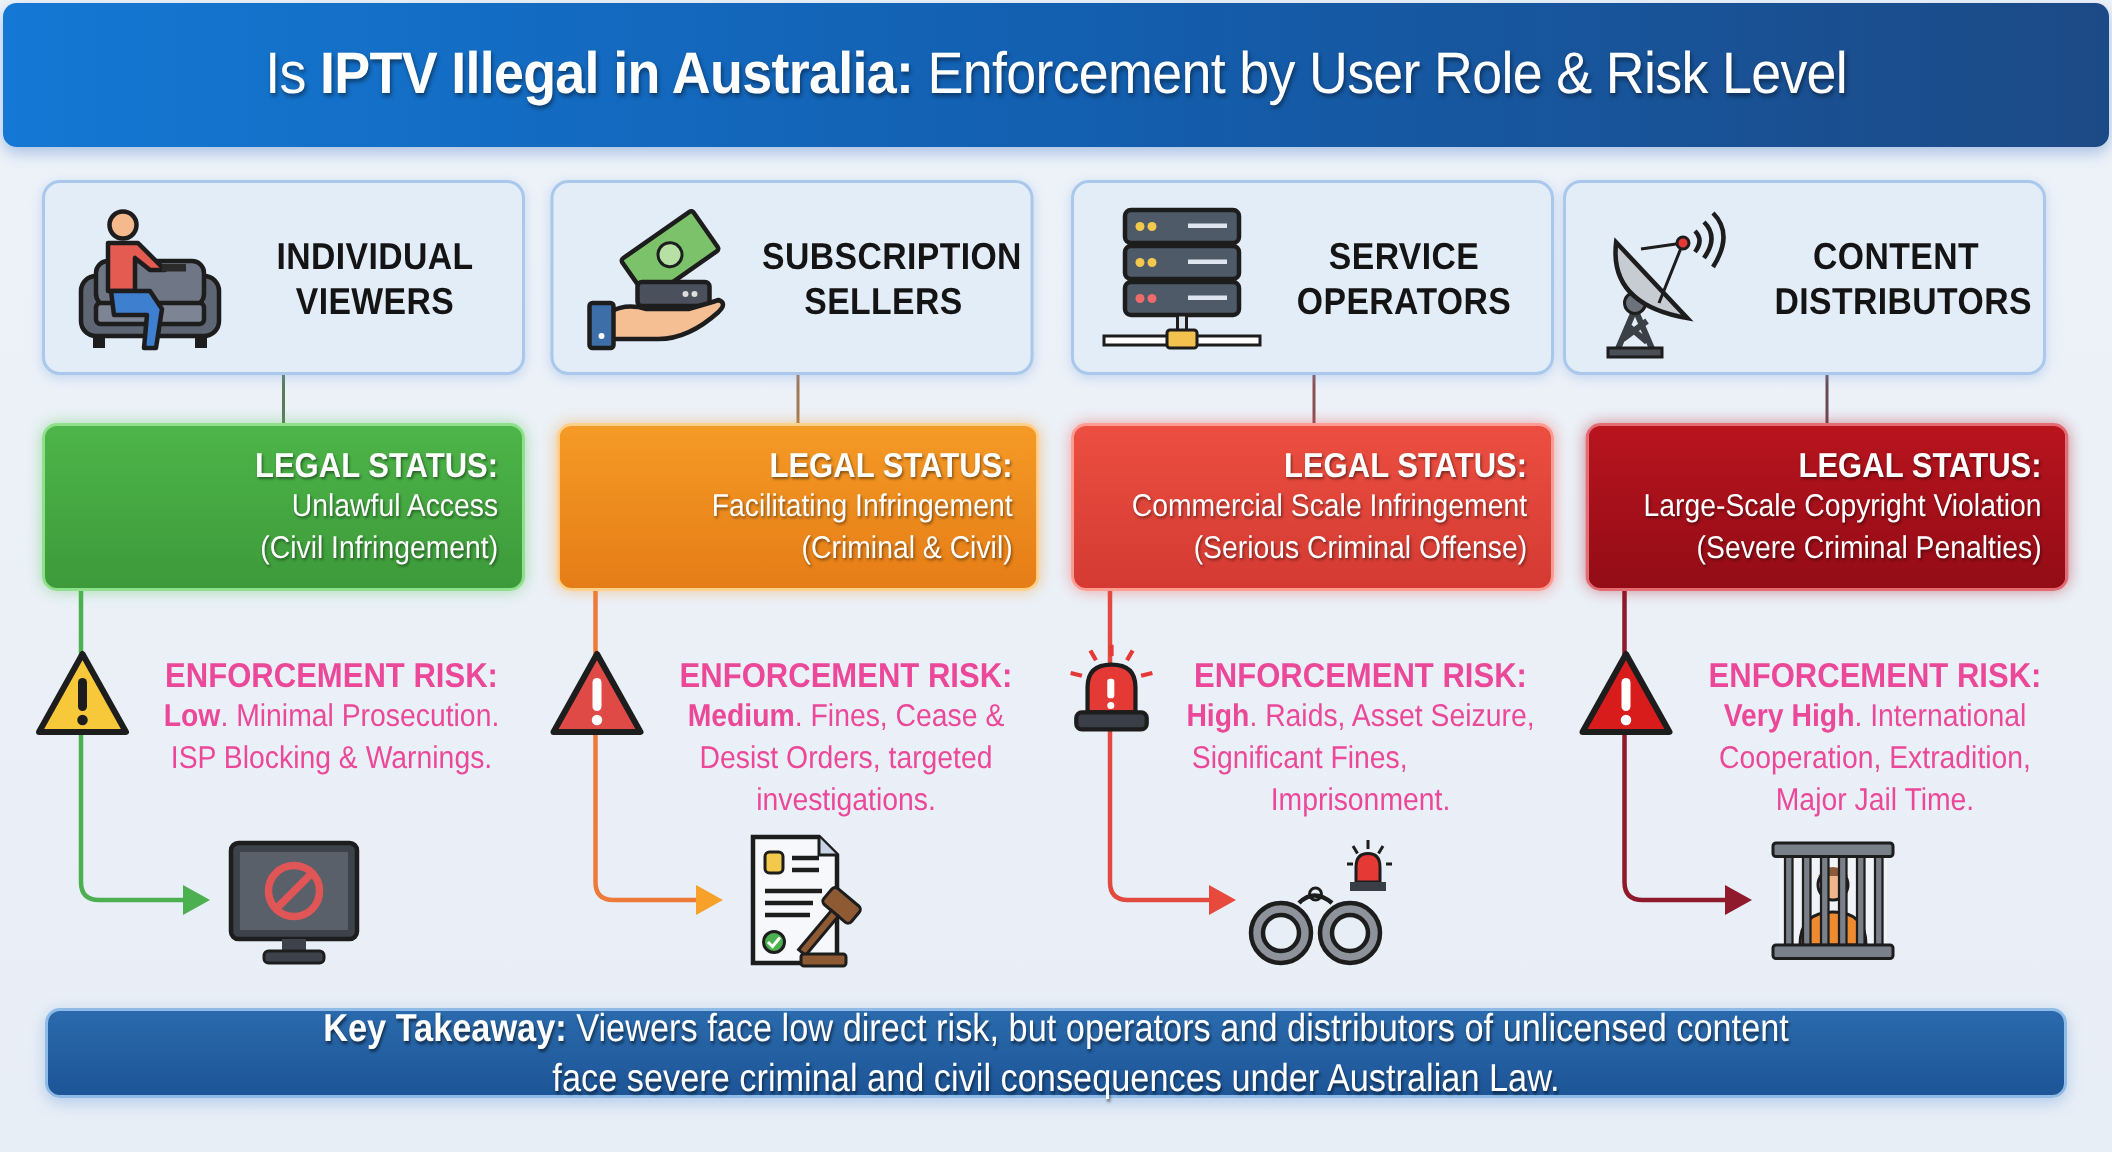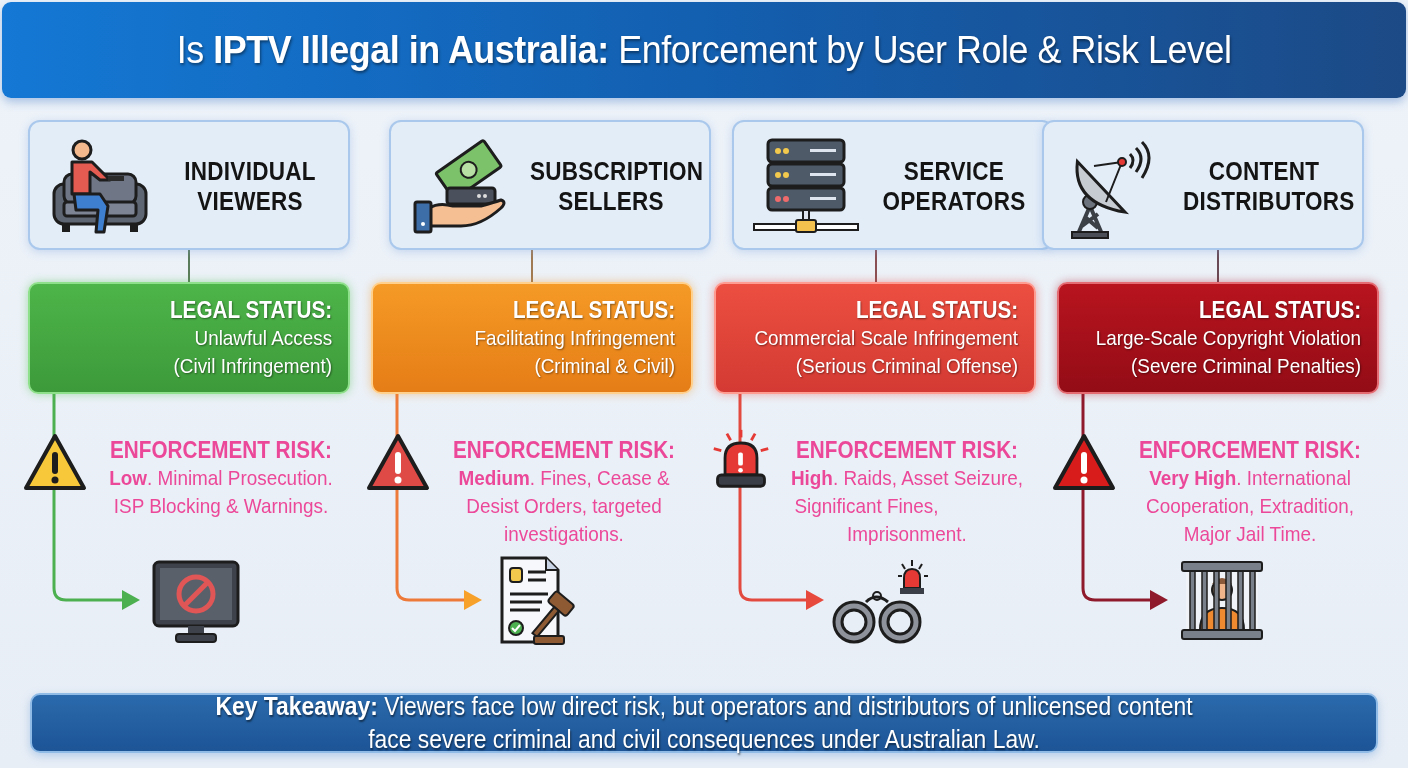--- a/index.html
+++ b/index.html
@@ -67,21 +67,20 @@
 
   .takeaway {
     position: absolute; left: 30px; top: 672px; width: 1348px; height: 60px;
     border-radius: 10px;
     background: linear-gradient(180deg, #2a6aac 0%, #1d5597 100%);
     border: 2px solid #8fbbe6;
     box-shadow: 0 3px 10px rgba(80,140,210,0.35);
     display: flex; align-items: center; justify-content: center;
     text-align: center; color: #fff;
     text-shadow: 1px 2px 2px rgba(0,0,0,0.5);
-    margin-top: 21px;
   }
   .takeaway p { font-size: 26px; line-height: 33px; transform: scaleX(0.88); width: 1300px; }
   .takeaway b { font-weight: bold; }
 </style>
 </head>
 <body>
 
 <div class="title-bar">
   <h1><span>Is </span><b>IPTV Illegal in Australia:</b><span> Enforcement by User Role &amp; Risk Level</span></h1>
 </div>
@@ -117,40 +116,40 @@
     <path d="M26 26 h20 l18 18 h-10 l-10-8 v22 h-18 z" fill="#e45b52" stroke="#1d1d1d" stroke-width="3" stroke-linejoin="round"></path>
     <rect x="62" y="40" width="16" height="5" fill="#2b2b2b"></rect>
     <path d="M28 58 h26 l8 12 l-4 26 h-8 l2-22 h-22 z" fill="#3f7fd0" stroke="#1d1d1d" stroke-width="3" stroke-linejoin="round"></path>
   </svg>
   <div class="label">
     <div>INDIVIDUAL</div>
     <div>VIEWERS</div>
   </div>
 </div>
 
-<div class="role-card" style="left:389px">
+<div class="role-card" style="left:367px">
   <svg class="icon" viewBox="0 0 112 104">
     <g transform="rotate(-35 62 36)">
       <rect x="34" y="18" width="58" height="32" rx="2" fill="#7cc26a" stroke="#1d1d1d" stroke-width="3"></rect>
       <circle cx="63" cy="34" r="8" fill="#b6e0a4" stroke="#1d1d1d" stroke-width="2"></circle>
     </g>
     <rect x="40" y="52" width="48" height="16" rx="3" fill="#4a515c" stroke="#1d1d1d" stroke-width="3"></rect>
     <circle cx="72" cy="60" r="2" fill="#ddd"></circle>
       <circle cx="78" cy="60" r="2" fill="#ddd"></circle>
     <path d="M22 72 q10-6 24-2 h28 q14-4 20 -6 q6 2 0 8 q-20 18 -40 18 h-32 z" fill="#f6be93" stroke="#1d1d1d" stroke-width="3" stroke-linejoin="round"></path>
     <rect x="8" y="66" width="16" height="30" rx="2" fill="#3e6ea8" stroke="#1d1d1d" stroke-width="3"></rect>
     <circle cx="16" cy="88" r="2" fill="#fff"></circle>
   </svg>
   <div class="label">
     <div>SUBSCRIPTION</div>
     <div>SELLERS</div>
   </div>
 </div>
 
-<div class="role-card" style="left:732px">
+<div class="role-card" style="left:714px">
   <svg class="icon" viewBox="0 0 112 104">
     <rect x="18" y="4" width="76" height="22" rx="4" fill="#4f5a68" stroke="#1d1d1d" stroke-width="3"></rect>
     <rect x="18" y="28" width="76" height="22" rx="4" fill="#4f5a68" stroke="#1d1d1d" stroke-width="3"></rect>
     <rect x="18" y="52" width="76" height="22" rx="4" fill="#4f5a68" stroke="#1d1d1d" stroke-width="3"></rect>
     <circle cx="28" cy="15" r="3" fill="#f2c94c"></circle>
       <circle cx="36" cy="15" r="3" fill="#f2c94c"></circle>
     <circle cx="28" cy="39" r="3" fill="#f2c94c"></circle>
       <circle cx="36" cy="39" r="3" fill="#f2c94c"></circle>
     <circle cx="28" cy="63" r="3" fill="#ef6b6b"></circle>
       <circle cx="36" cy="63" r="3" fill="#ef6b6b"></circle>

